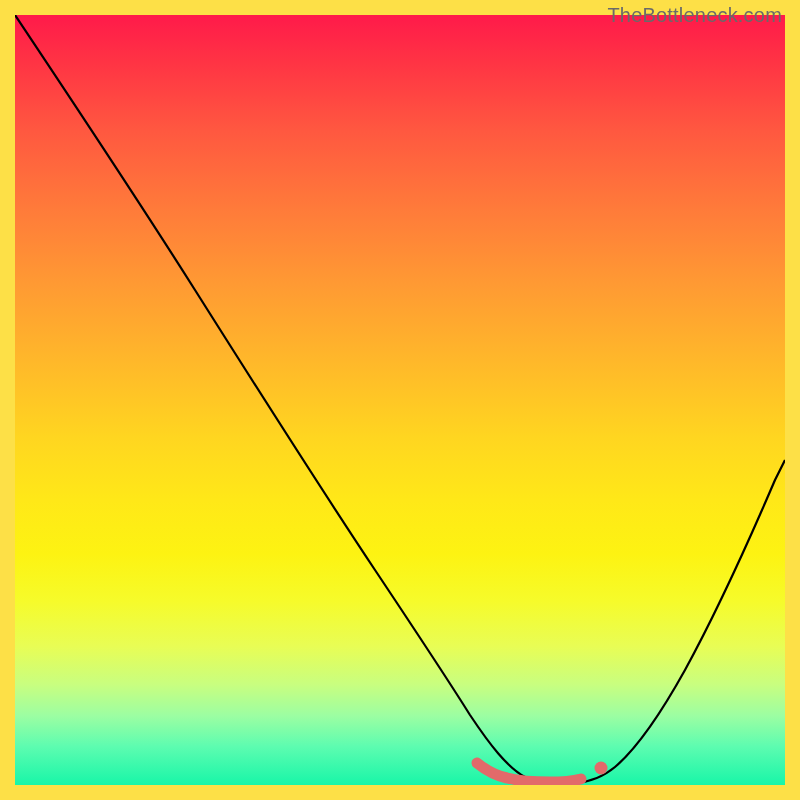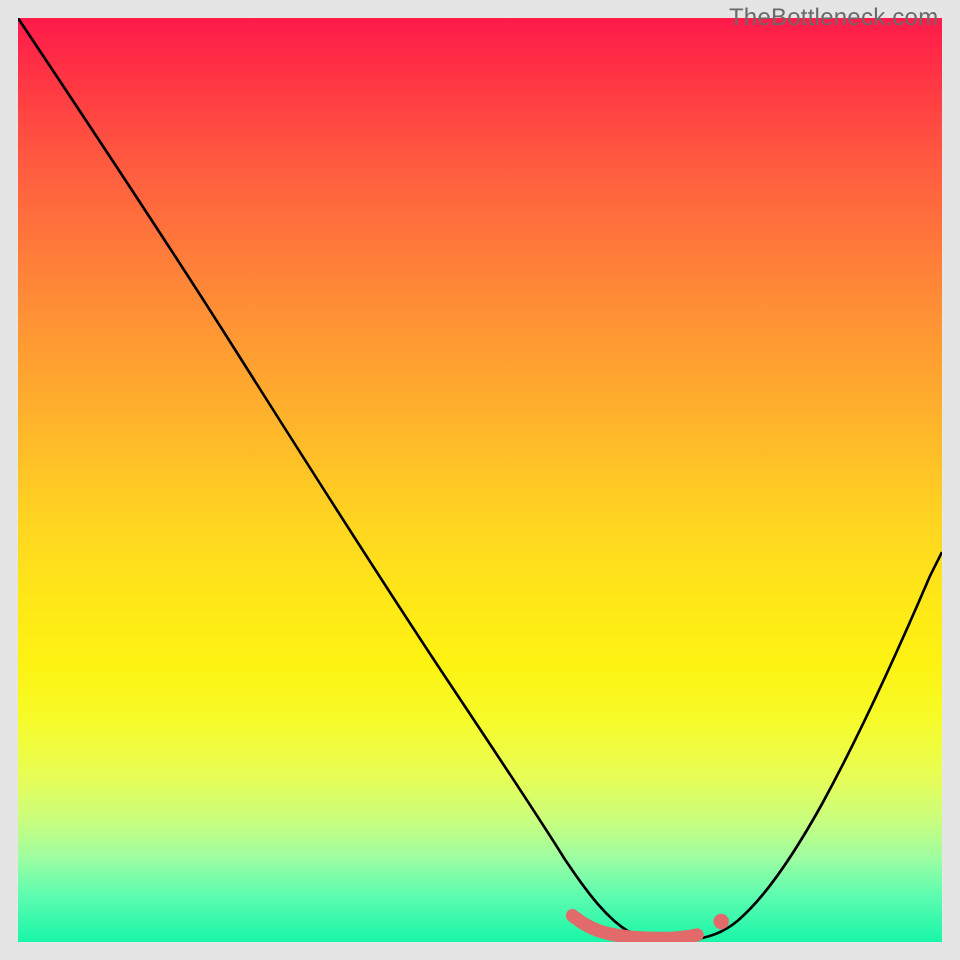--- a/index.html
+++ b/index.html
@@ -1,17 +1,17 @@
 <!DOCTYPE html>
 <html><head>
 <meta charset="utf-8">
 <style>
   * { margin: 0; padding: 0; box-sizing: border-box; }
   body { width: 800px; height: 800px; overflow: hidden; font-family: Arial, sans-serif; }
-  .container { position: relative; width: 800px; height: 800px; background: #e5e5e5; text-align: right; }
+  .container { position: relative; width: 800px; height: 800px; background: #fde047; text-align: right; }
   .plot-area {
     position: absolute;
     left: 15px;
     top: 15px;
     width: 770px;
     height: 770px;
     background: linear-gradient(to bottom,
       #ff1a4a 0%,
       #ff3344 6%,
       #ff5840 15%,

